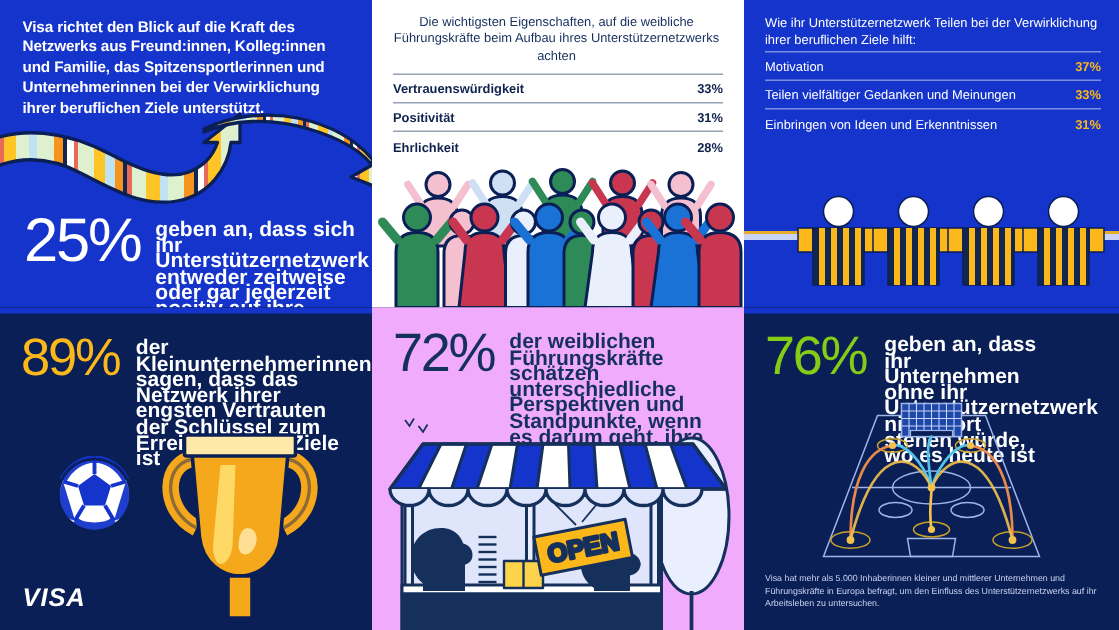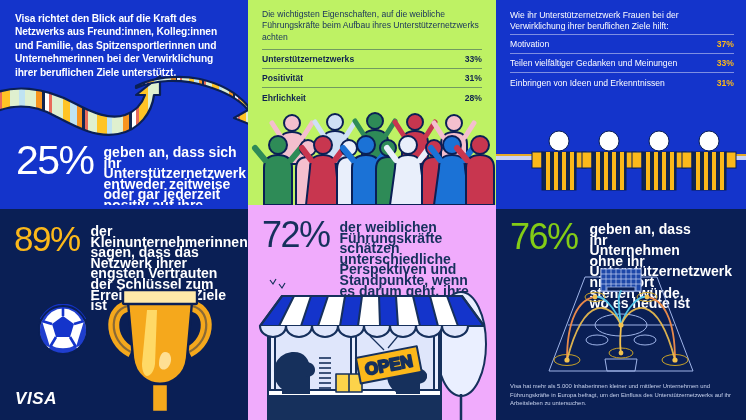--- a/index.html
+++ b/index.html
@@ -2,21 +2,21 @@
 <html><head>
 <meta charset="utf-8">
 <style>
   html,body{margin:0;padding:0;background:#0a1f55;}
   body{font-family:"Liberation Sans","DejaVu Sans",sans-serif;}
   .infographic{position:relative;width:746px;height:420px;overflow:hidden;display:grid;
     grid-template-columns:248px 248px 250px;grid-template-rows:205px 215px;}
   .panel{position:relative;overflow:hidden;}
   
   .p-blue{background:#1434cb;}
-  .p-yellow{background:#bef264;}
+  .p-yellow{background:#ffffff;text-align:center;}
   .p-navy{background:#0a1f55;}
   .p-lilac{background:#f0abfc;}
 
   
   .headline{position:absolute;left:15px;top:12px;width:218px;color:#ffffff;
     font-size:10.2px;line-height:13.4px;font-weight:bold;letter-spacing:-0.1px;}
   .ribbon-wrap{position:absolute;left:-12px;top:72px;width:265px;height:68px;}
   .stat-row{position:absolute;display:flex;align-items:flex-start;}
   .big-num{font-weight:300;letter-spacing:-1.5px;line-height:1;}
   .stat-desc{font-size:14px;line-height:10.6px;font-weight:bold;}
@@ -170,21 +170,21 @@
       <div class="big-num">25%</div>
       <div class="stat-desc">geben an, dass sich ihr Unterstützernetzwerk entweder zeitweise oder gar jederzeit positiv auf ihre Karriere auswirkt</div>
     </div>
   </div>
 
   <div class="panel p-yellow">
     <div class="ym-title">Die wichtigsten Eigenschaften, auf die weibliche Führungskräfte beim Aufbau ihres Unterstützernetzwerks achten</div>
 
     <div class="rank-list ym">
       <div class="rank-row">
-        <span class="lbl">Unterstützernetzwerks</span>
+        <span class="lbl">Vertrauenswürdigkeit</span>
         <span class="val">33%</span>
       </div>
       <div class="rank-row">
         <span class="lbl">Positivität</span>
         <span class="val">31%</span>
       </div>
       <div class="rank-row">
         <span class="lbl">Ehrlichkeit</span>
         <span class="val">28%</span>
       </div>
@@ -266,21 +266,21 @@
             <circle cx="232" cy="38" r="9"></circle>
             <path d="M232,48 c-10,0 -14,5 -14,13 l0,37 h28 l0,-37 c0,-8 -4,-13 -14,-13 Z"></path>
             <path d="M219,53 l-10,-12" fill="none" stroke-width="6" stroke="#c8364f"></path>
           </g>
         </g>
       </svg>
     </div>
   </div>
 
   <div class="panel p-blue">
-    <div class="br-title">Wie ihr Unterstützernetzwerk Frauen bei der Verwirklichung ihrer beruflichen Ziele hilft:</div>
+    <div class="br-title">Wie ihr Unterstützernetzwerk Teilen bei der Verwirklichung ihrer beruflichen Ziele hilft:</div>
 
     <div class="rank-list br">
       <div class="rank-row">
         <span class="lbl">Motivation</span>
         <span class="val">37%</span>
       </div>
       <div class="rank-row">
         <span class="lbl">Teilen vielfältiger Gedanken und Meinungen</span>
         <span class="val">33%</span>
       </div>

